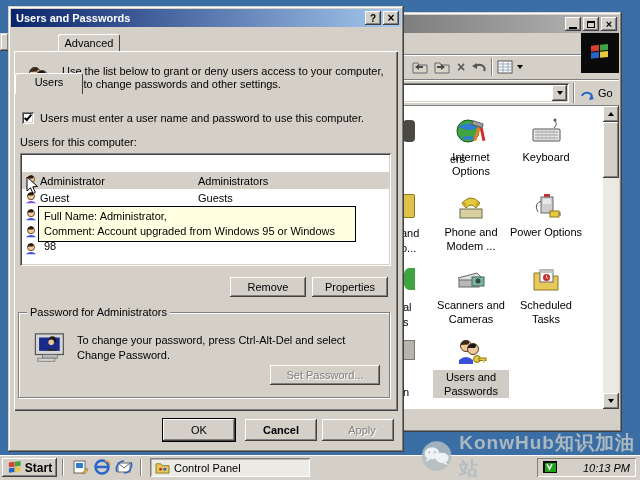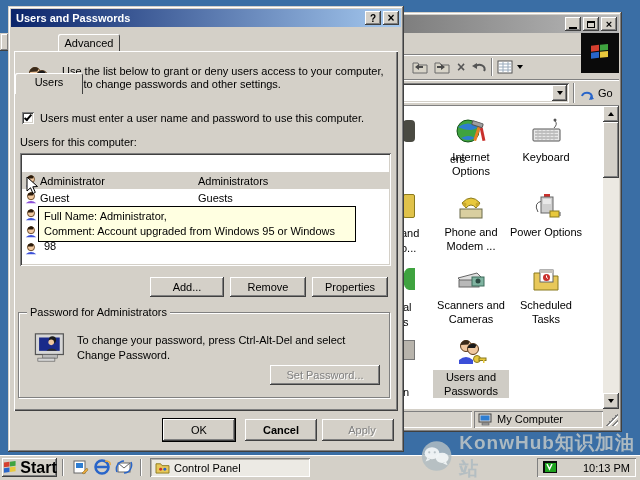--- a/index.html
+++ b/index.html
@@ -203,33 +203,20 @@
         <div class="btn abs" style="left:0; top:0; width:16px; height:16px;">
             <div class="arrow-up"></div>
           </div>
         <div class="btn abs" style="left:0; top:16px; width:16px; height:56px;"></div>
         <div class="btn abs" style="left:0; bottom:0; width:16px; height:16px;">
             <div class="arrow-down"></div>
           </div>
       </div>
     </div>
 
-    <div class="abs" style="left:3px; right:3px; bottom:3px; height:20px; background:#D4D0C8; display:flex; align-items:center; gap:2px; padding:1px;">
-      <div class="sunken-thin" style="width:72px; height:17px; background:#D4D0C8;"></div>
-      <div class="sunken-thin" style="flex:1; height:17px; background:#D4D0C8; display:flex; align-items:center; gap:4px; padding-left:4px;">
-        <svg width="15" height="13" viewBox="0 0 15 13">
-          <rect x="1" y="1" width="12" height="8" fill="#d6d6d6" stroke="#444"></rect>
-          <rect x="2.5" y="2.5" width="9" height="5" fill="#2e7dd1"></rect>
-          <rect x="4" y="10" width="7" height="2" fill="#aaa" stroke="#444" stroke-width="0.5"></rect>
-        </svg>
-        <span>My Computer</span>
-      </div>
-      <div style="width:13px; height:13px; background:
-        linear-gradient(135deg, transparent 50%, #808080 50%, #808080 58%, #fff 58%, #fff 66%, transparent 66%, transparent 74%, #808080 74%, #808080 82%, #fff 82%, #fff 90%, transparent 90%);"></div>
-    </div>
   </div>
 
   <div class="abs winborder" style="left:0; top:33px; width:9px; height:18px;"></div>
 
   <div class="abs winborder" style="left:8px; top:6px; width:396px; height:446px; z-index:10;">
 
     <div class="abs" style="left:3px; top:3px; right:3px; height:18px; background:linear-gradient(90deg,#0A246A,#A6CAF0); display:flex; align-items:center; padding:0 2px 0 5px;">
       <span style="color:#fff; font-weight:bold; flex:1;">Users and Passwords</span>
       <div class="capbtn" style="margin-right:2px;">
           <span>?</span>
@@ -305,23 +292,20 @@
 
       <div class="abs tooltip" style="left:24px; top:155px; width:318px; height:36px; z-index:6;">
         <div>Full Name: Administrator,</div>
         <div>Comment: Account upgraded from Windows 95 or Windows 98</div>
       </div>
 
       <svg class="abs" width="13" height="19" viewBox="0 0 13 19" style="left:12px; top:125px; z-index:8;">
         <path d="M1 1 L1 15 L4.5 11.8 L7 17.5 L9.3 16.4 L6.8 10.8 L11.5 10.5 Z" fill="#fff" stroke="#000"></path>
       </svg>
 
-      <button class="btn abs" style="left:136px; top:226px; width:74px; height:20px;">
-          <span>Add...</span>
-        </button>
       <button class="btn abs" style="left:216px; top:226px; width:76px; height:20px;">
           <span>Remove</span>
         </button>
       <button class="btn abs" style="left:298px; top:226px; width:76px; height:20px;">
           <span>Properties</span>
         </button>
 
       <div class="abs groupbox" style="left:4px; top:261px; width:372px; height:86px;">
         <span class="abs" style="left:8px; top:-7px; background:#D4D0C8; padding:0 3px;">Password for Administrators</span>
         <svg class="abs" width="34" height="34" viewBox="0 0 28 28" style="left:14px; top:16px;">
@@ -358,21 +342,21 @@
       <path d="M8 19 l-2 4 5 -2 z" fill="rgba(240,244,246,0.95)"></path>
       <ellipse cx="24" cy="19" rx="7" ry="5.5" fill="rgba(240,244,246,0.95)"></ellipse>
       <path d="M28 23 l2 4 -5 -2 z" fill="rgba(240,244,246,0.95)"></path>
       <circle cx="10" cy="13" r="1.2" fill="rgba(178,189,194,0.9)"></circle>
       <circle cx="16" cy="13" r="1.2" fill="rgba(178,189,194,0.9)"></circle>
     </svg>
     <span class="watermark">KonwHub知识加油站</span>
   </div>
 
   <div class="abs" style="left:0; top:455px; width:640px; height:25px; background:#D4D0C8; box-shadow: inset 0 1px 0 #fff; z-index:40;">
-    <button class="btn abs" style="left:2px; top:3px; width:55px; height:19px; gap:3px; font-weight:bold; font-size:16px;">
+    <button class="btn abs" style="left:2px; top:3px; width:55px; height:19px; gap:3px; font-weight:bold; font-size:12px;">
       <svg width="15" height="14" viewBox="0 0 16 15">
         <rect x="2" y="2" width="6" height="5" fill="#d43f2f" transform="skewY(-8)"></rect>
         <rect x="8.5" y="2" width="6" height="5" fill="#3fa33f" transform="skewY(-8)"></rect>
         <rect x="2" y="8" width="6" height="5" fill="#2965c9" transform="skewY(-8)"></rect>
         <rect x="8.5" y="8" width="6" height="5" fill="#e8c83c" transform="skewY(-8)"></rect>
       </svg>
       <span>Start</span>
     </button>
     <div class="tsep abs" style="left:62px; top:4px; height:17px;"></div>
 
@@ -403,21 +387,21 @@
     <div class="abs" style="left:150px; top:3px; width:160px; height:19px; background:#ECEAE4;
       box-shadow: inset 1px 1px 0 #808080, inset -1px -1px 0 #fff, inset 2px 2px 0 #b8b4ac; display:flex; align-items:center; gap:4px; padding-left:5px;">
       <svg width="15" height="13" viewBox="0 0 16 14">
         <path d="M1 3 h5 l1.5 2 h7.5 v8 H1 z" fill="#e8c85a" stroke="#8a7a1e"></path>
         <circle cx="6" cy="9" r="1.6" fill="#c9302c"></circle>
         <circle cx="10.5" cy="9" r="1.6" fill="#2965c9"></circle>
       </svg>
       <span>Control Panel</span>
     </div>
 
-    <div class="abs sunken-thin" style="left:537px; top:3px; width:99px; height:19px; background:#D4D0C8; display:flex; align-items:center; z-index:60;">
+    <div class="abs sunken-thin" style="left:537px; top:3px; width:99px; height:19px; background:#D4D0C8; display:flex; align-items:center; z-index:60;font-style:italic;">
       <svg width="16" height="15" viewBox="0 0 16 15" style="margin-left:5px;">
         <rect x="1" y="1" width="14" height="12" fill="#0a0a0a"></rect>
         <rect x="3" y="3" width="11" height="9" fill="#1fa31f"></rect>
         <path d="M5 4 l2.5 5 2.5 -5" fill="none" stroke="#fff" stroke-width="1.5"></path>
       </svg>
       <span style="margin-left:auto; padding-right:6px;">10:13 PM</span>
     </div>
   </div>
 
 </div>

